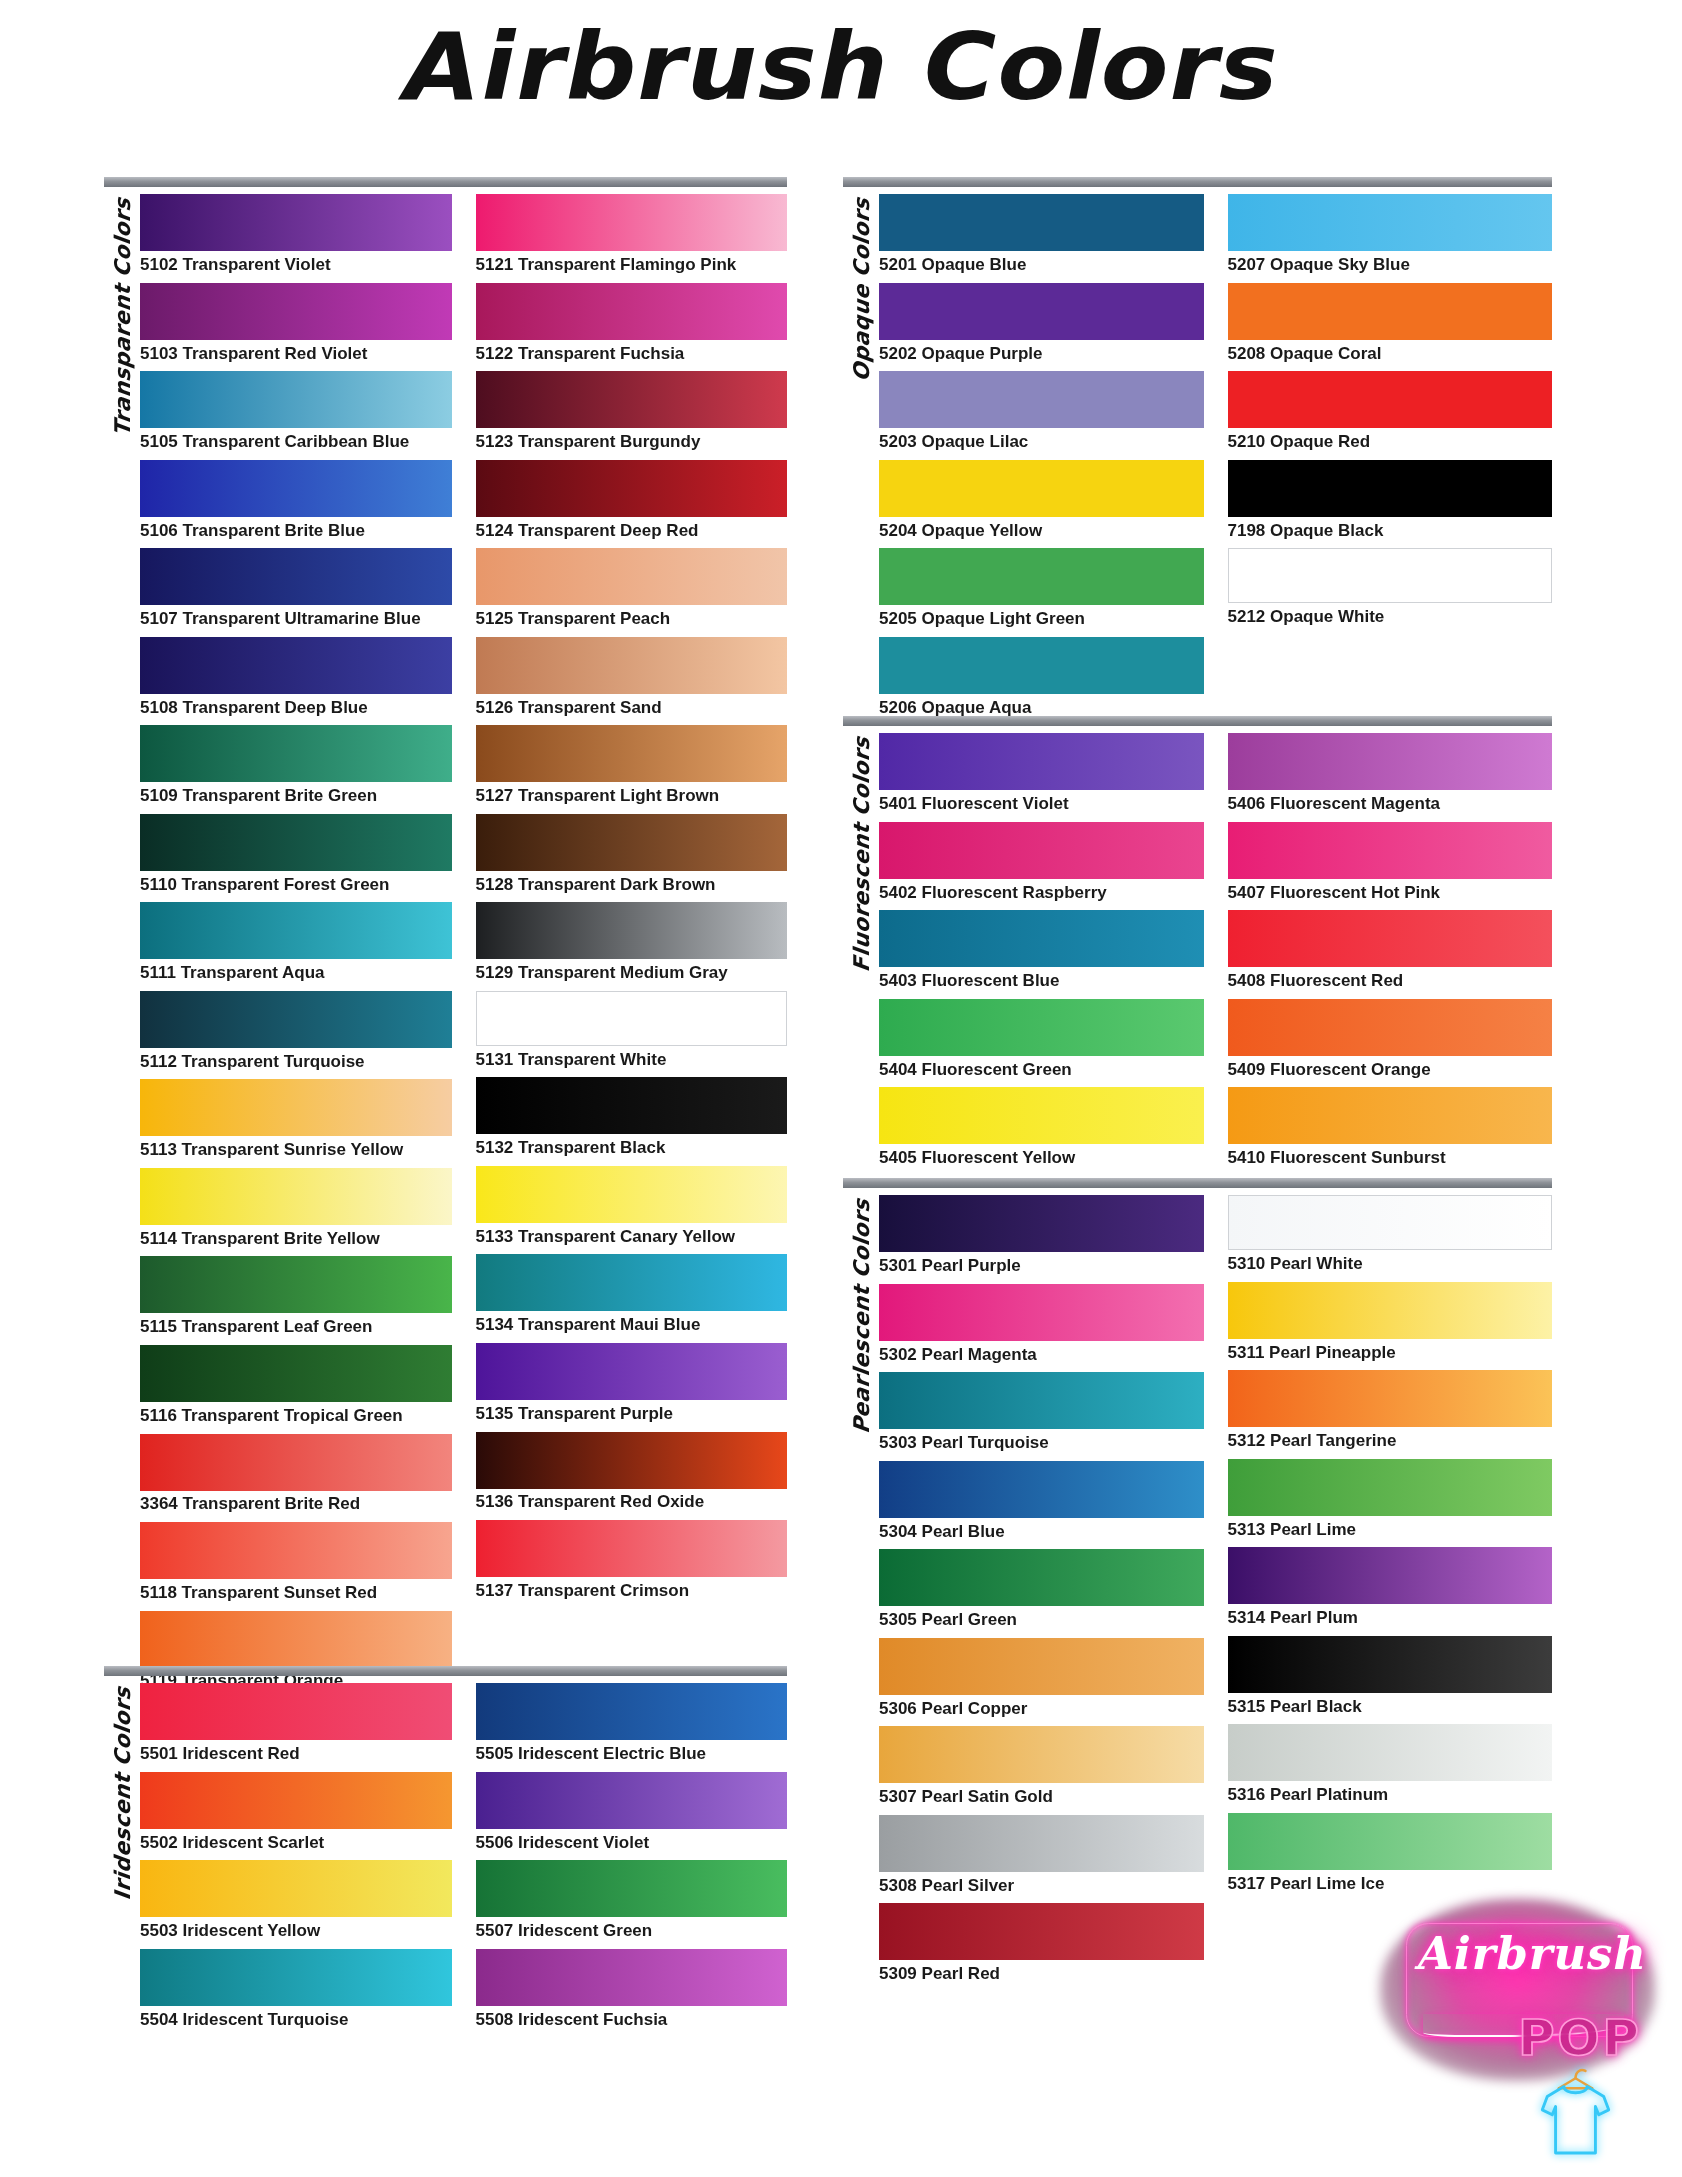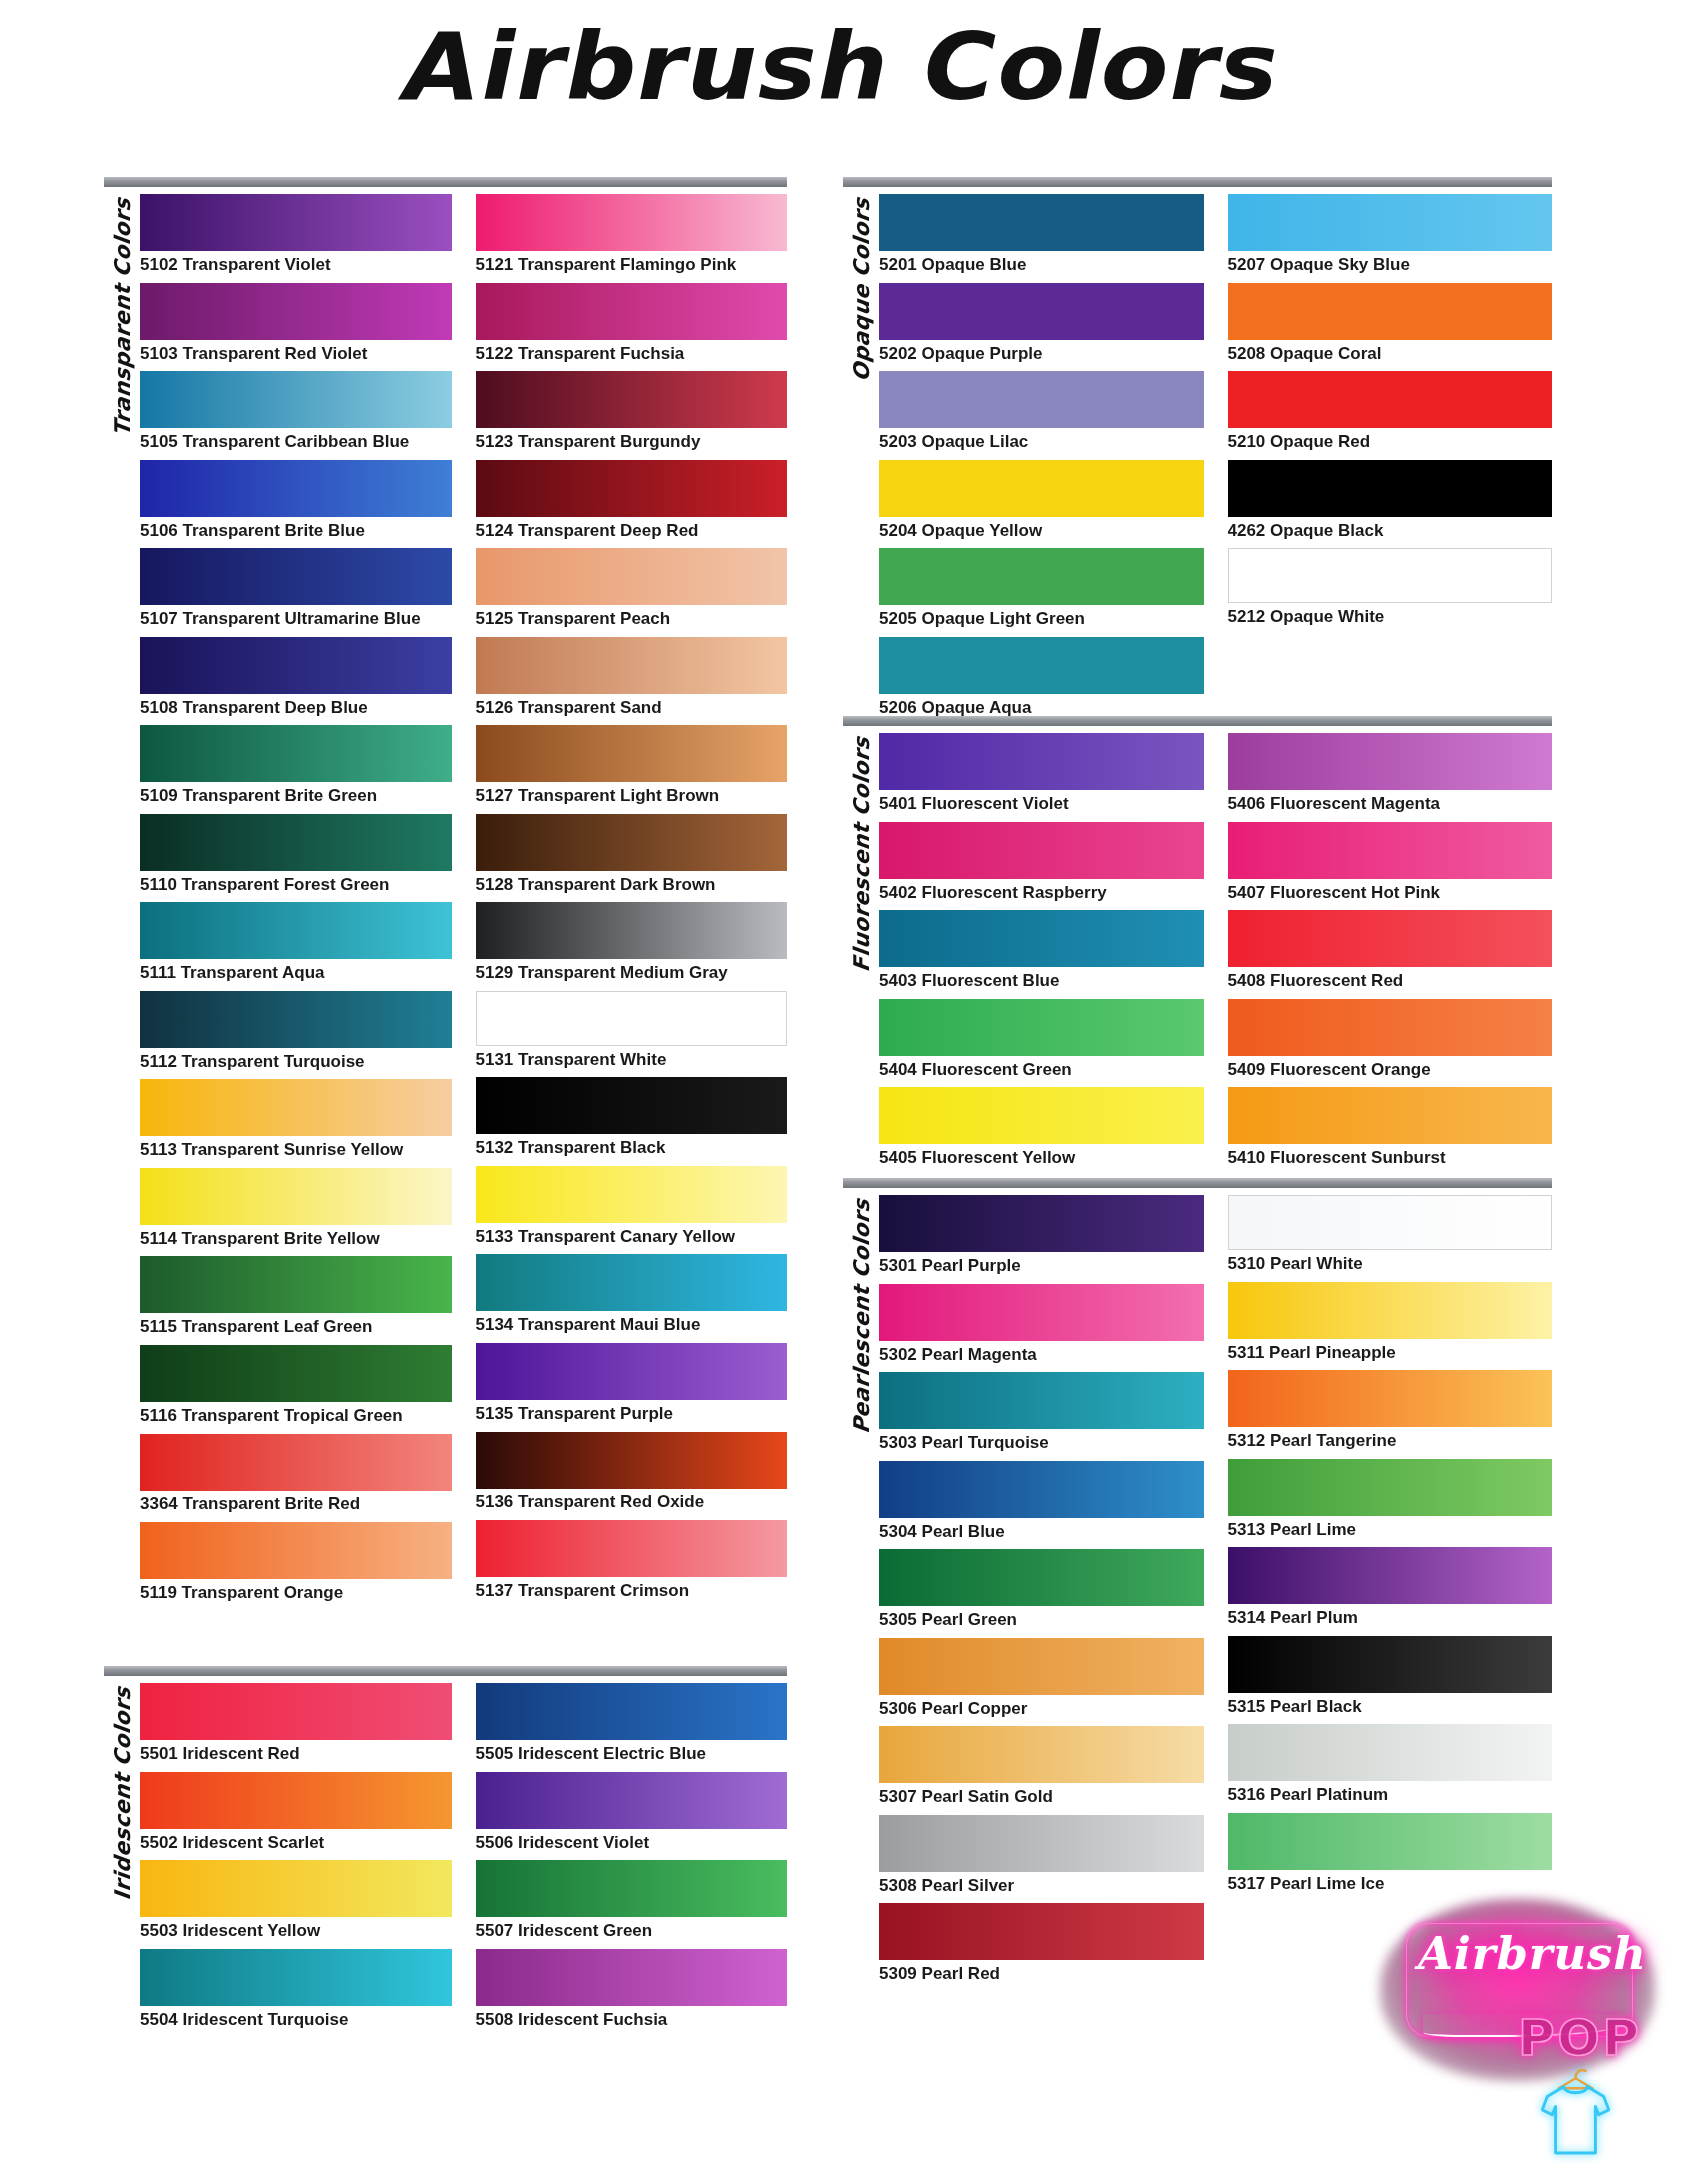--- a/index.html
+++ b/index.html
@@ -255,20 +255,24 @@
             </div>
             <div class="swatch-item">
               <div class="swatch-bar" style="background: linear-gradient(90deg, rgb(15, 61, 24) 0%, rgb(47, 125, 51) 100%);"></div>
               <div class="swatch-label">5116 Transparent Tropical Green</div>
             </div>
             <div class="swatch-item">
               <div class="swatch-bar" style="background: linear-gradient(90deg, rgb(224, 35, 31) 0%, rgb(242, 133, 125) 100%);"></div>
               <div class="swatch-label">3364 Transparent Brite Red</div>
             </div>
             <div class="swatch-item">
+              <div class="swatch-bar" style="background: linear-gradient(90deg, rgb(239, 58, 43) 0%, rgb(247, 165, 143) 100%);"></div>
+              <div class="swatch-label">5118 Transparent Sunset Red</div>
+            </div>
+            <div class="swatch-item">
               <div class="swatch-bar" style="background: linear-gradient(90deg, rgb(240, 98, 28) 0%, rgb(247, 177, 131) 100%);"></div>
               <div class="swatch-label">5119 Transparent Orange</div>
             </div>
           </div>
           <div class="swatch-col">
             <div class="swatch-item">
               <div class="swatch-bar" style="background: linear-gradient(90deg, rgb(238, 26, 110) 0%, rgb(248, 185, 210) 100%);"></div>
               <div class="swatch-label">5121 Transparent Flamingo Pink</div>
             </div>
             <div class="swatch-item">
@@ -422,21 +426,21 @@
             <div class="swatch-item">
               <div class="swatch-bar" style="background: rgb(242, 112, 31);"></div>
               <div class="swatch-label">5208 Opaque Coral</div>
             </div>
             <div class="swatch-item">
               <div class="swatch-bar" style="background: rgb(237, 32, 36);"></div>
               <div class="swatch-label">5210 Opaque Red</div>
             </div>
             <div class="swatch-item">
               <div class="swatch-bar" style="background: rgb(0, 0, 0);"></div>
-              <div class="swatch-label">4262 Opaque Black</div>
+              <div class="swatch-label">7198 Opaque Black</div>
             </div>
             <div class="swatch-item">
               <div class="swatch-bar outlined" style="background: rgb(255, 255, 255);"></div>
               <div class="swatch-label">5212 Opaque White</div>
             </div>
           </div>
         </div>
       </div>
     </div>
   <div class="panel" id="panel-fluorescent">

